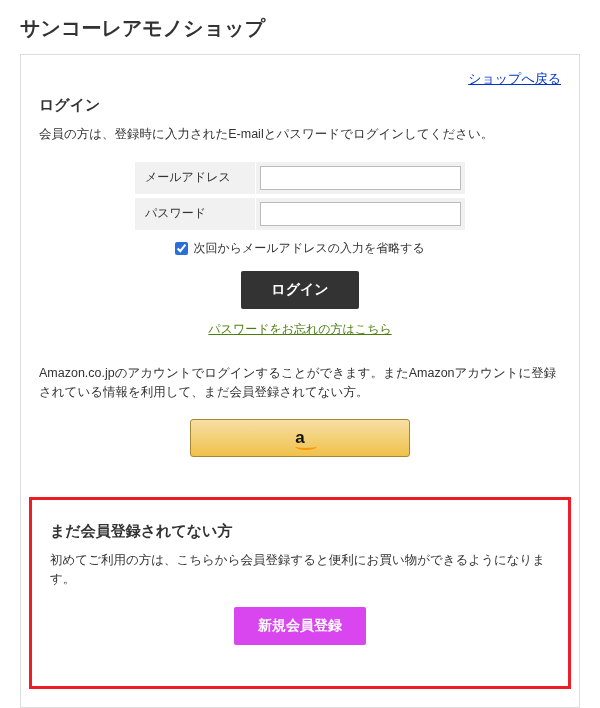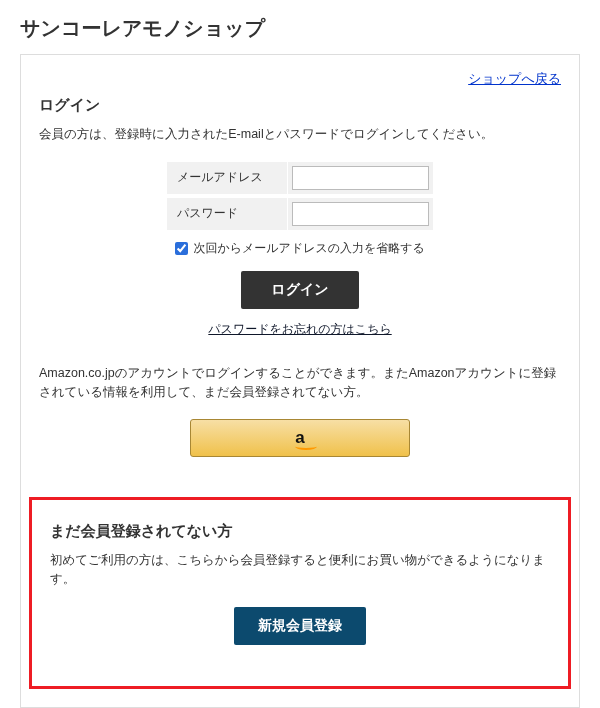--- a/index.html
+++ b/index.html
@@ -4,31 +4,31 @@
   <style>
     * { margin:0; padding:0; box-sizing:border-box; }
     body { font-family:"Hiragino Kaku Gothic Pro","Meiryo",sans-serif; font-size:13px; color:#333; width:600px; background:#fff; }
     .wrap { padding:15px 20px 20px 20px; }
     h1 { font-size:20px; font-weight:700; margin-bottom:12px; }
     .panel { border:1px solid #ddd; padding:15px 18px 18px 18px; position:relative; }
     .toplink { text-align:right; margin-bottom:8px; }
     .toplink a { color:#0033cc; text-decoration:underline; font-size:13px; }
     h2 { font-size:15px; font-weight:700; margin-bottom:10px; }
     .desc { font-size:12.5px; margin-bottom:18px; line-height:1.5; }
-    .form-row { display:flex; margin:0 auto 4px auto; width:266px; }
+    .form-row { display:flex; margin:0 auto 4px auto; width:330px; }
     .form-lbl { width:120px; background:#f1f1f1; padding:7px 10px; font-size:12px; }
     .form-inp { flex:1; background:#f1f1f1; padding:4px; border-left:1px solid #fff; }
     .form-inp input { width:100%; border:1px solid #bbb; padding:4px; font-size:12px; }
     .chk-row { text-align:center; margin:10px 0 14px 0; font-size:12px; }
     .chk-row input { vertical-align:middle; accent-color:#2a6edb; }
     .chk-row label { vertical-align:middle; margin-left:2px; }
     .btn-dark { display:block; margin:0 auto 12px auto; background:#333; color:#fff; border:none; padding:10px 30px; font-size:14px; font-weight:700; cursor:pointer; border-radius:2px; }
-    .btn-dark-wide { display:block; margin:0 auto; background:#0c4a6e; color:#fff; border:none; padding:10px 24px; font-size:14px; font-weight:700; cursor:pointer; border-radius:2px; }
+    .btn-dark-wide { display:block; margin:0 auto; background:#d946ef; color:#fff; border:none; padding:10px 24px; font-size:14px; font-weight:700; cursor:pointer; border-radius:2px; }
     .pwlink { text-align:center; margin-bottom:26px; }
-    .pwlink a { color:#0f172a; text-decoration:underline; font-size:12px; }
+    .pwlink a { color:#4d7c0f; text-decoration:underline; font-size:12px; }
     .amzn-btn { display:flex; align-items:center; justify-content:center; gap:8px; margin:0 auto; width:220px; height:38px; background:linear-gradient(#f7dfa5,#f0c14b); border:1px solid #a88734; border-radius:3px; cursor:pointer; font-size:12px; font-weight:500; color:#111; }
     .amzn-logo { font-weight:700; font-size:17px; position:relative; color:#111; }
     .amzn-logo:after { content:''; display:block; width:22px; height:5px; border-bottom:2.5px solid #ff9900; border-radius:0 0 50% 50%; position:absolute; left:0; bottom:-2px; }
     .redbox { border:3px solid #ee1c24; margin-top:40px; margin-left:-10px; margin-right:-10px; padding:22px 18px 41px 18px; }
     .footer { display:flex; gap:12px; padding:14px 90px 14px 90px; align-items:flex-start; }
   </style>
 </head>
 <body>
 
 <div class="wrap">

